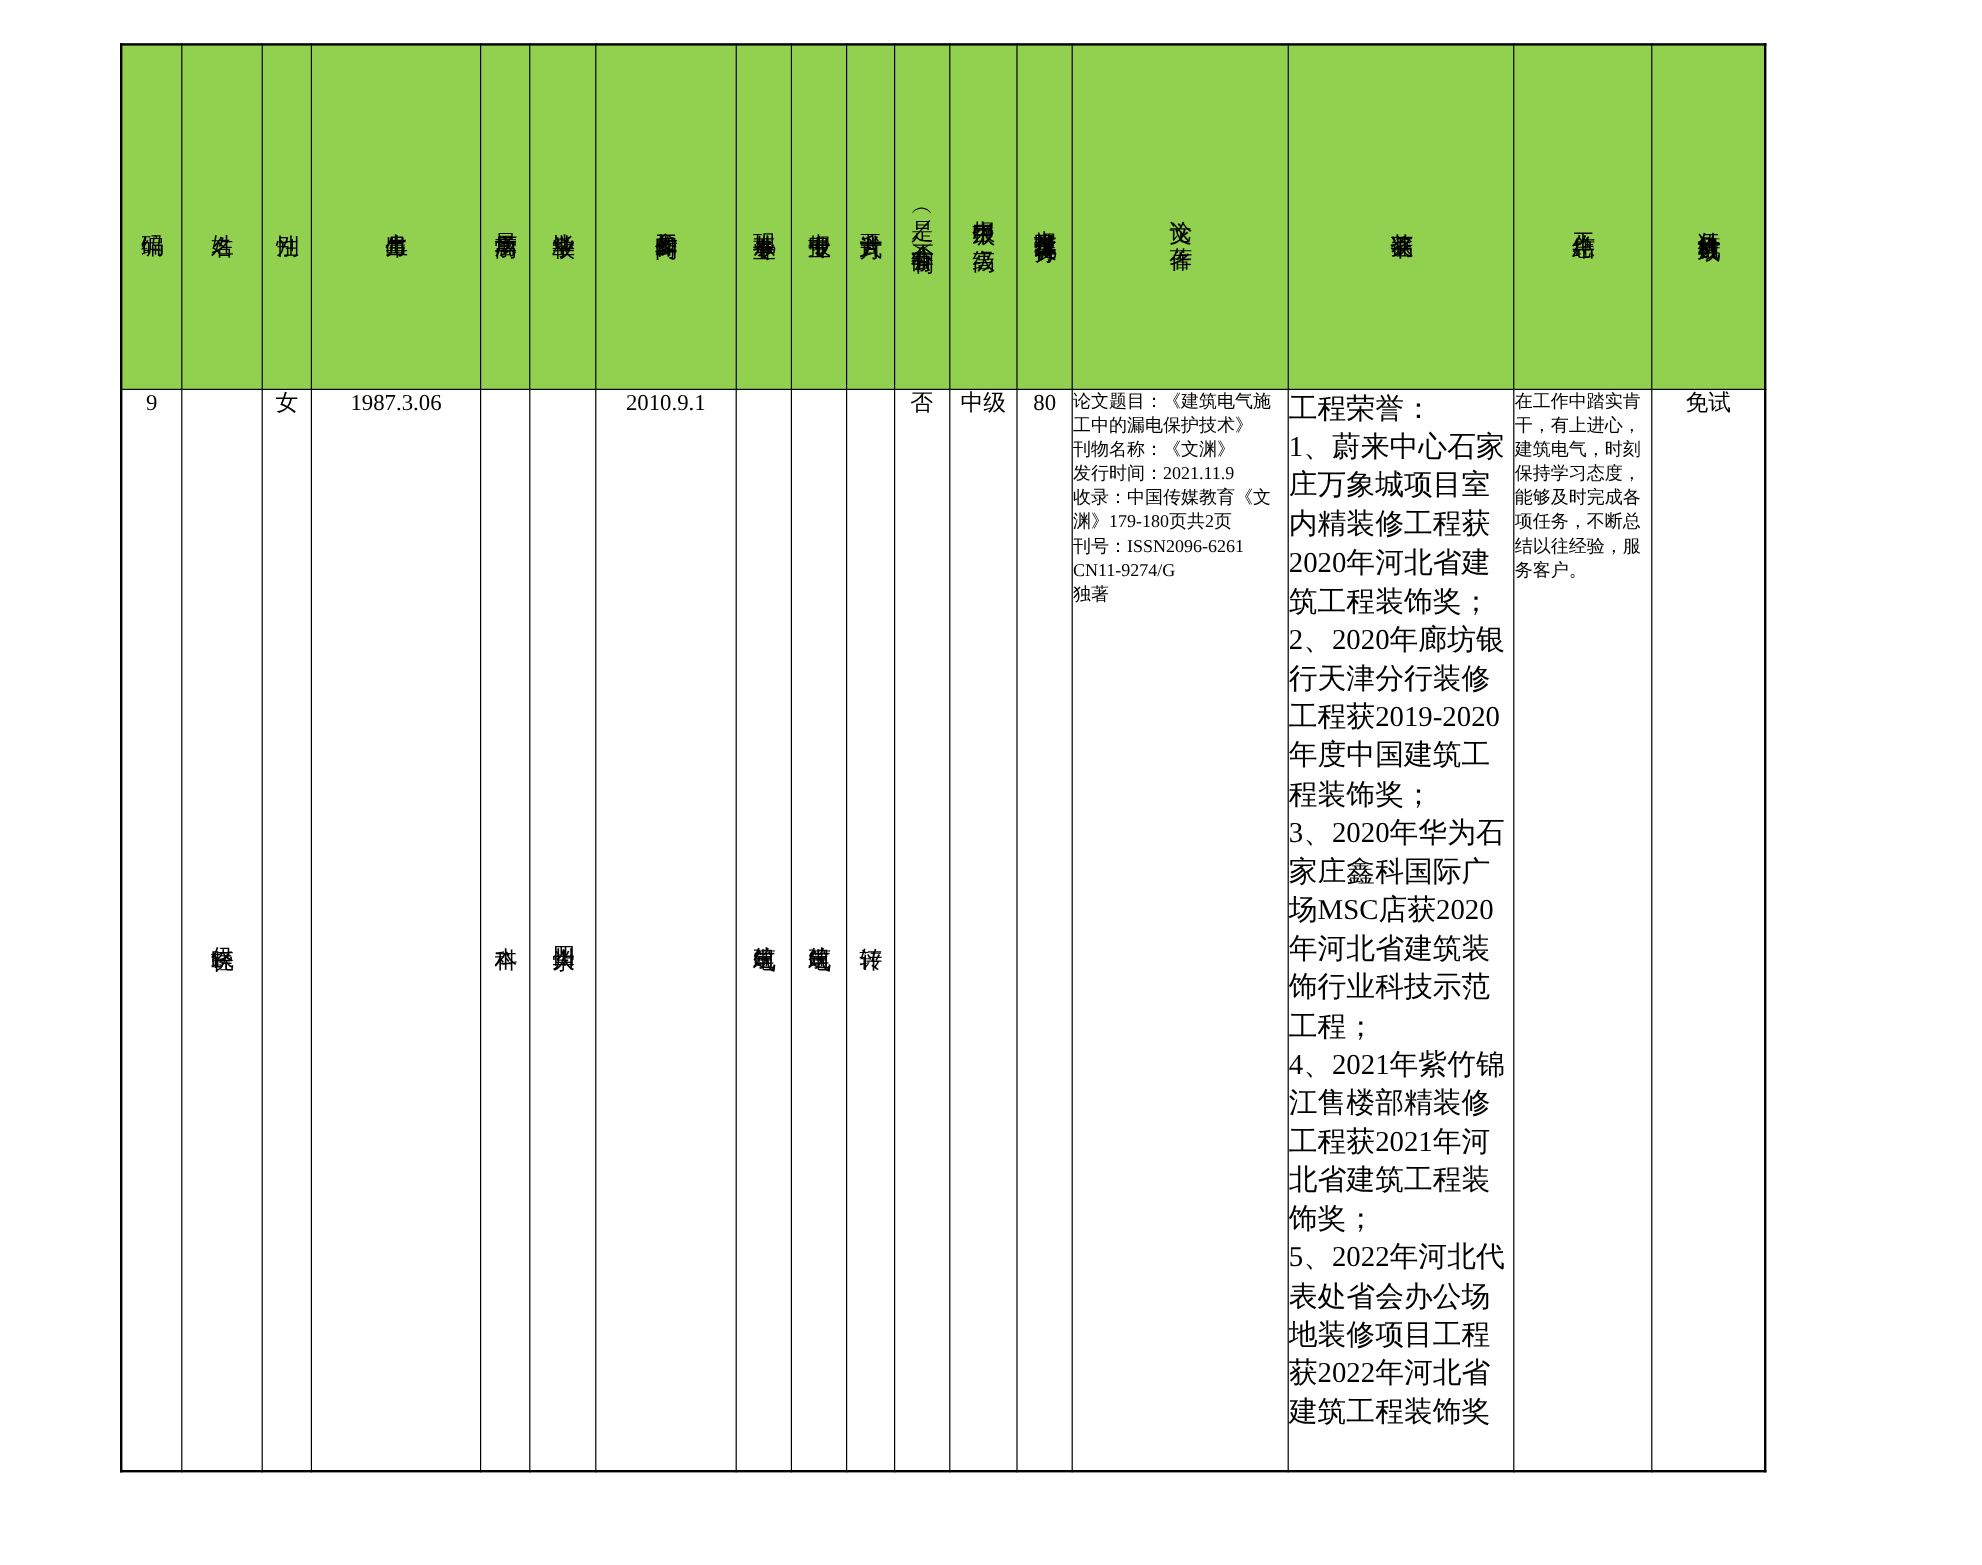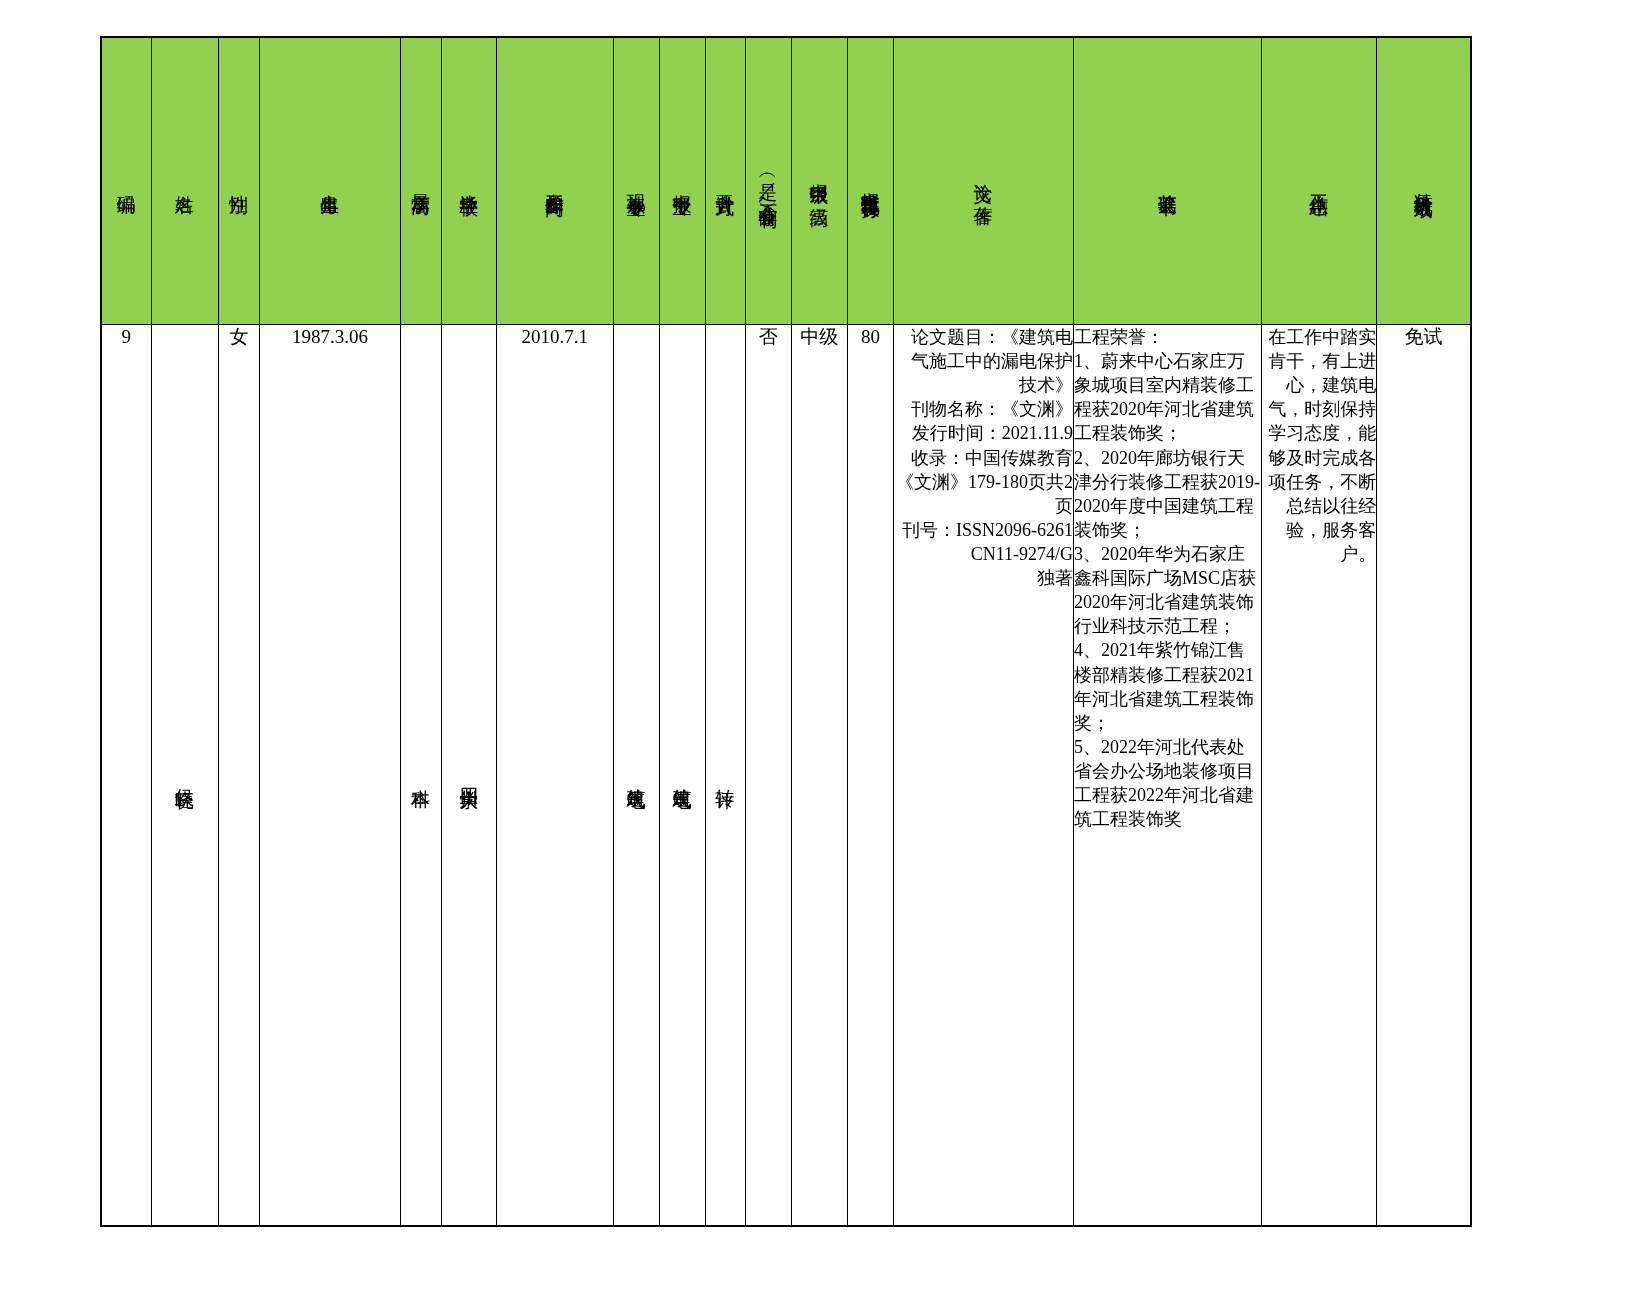--- a/index.html
+++ b/index.html
@@ -70,29 +70,29 @@
   }
   .cell-mid .vt {
     max-height: 860px;
   }
   .cell-top {
     vertical-align: top;
     padding: 6px 4px 4px 5px;
     text-align: left;
     white-space: pre-line;
     line-height: 1.34;
-    font-size: 18px;
+    font-size: 24px;
   }
   .cell-top-mid {
     vertical-align: middle;
     padding: 6px 6px 4px 8px;
-    text-align: right;
+    text-align: left;
     white-space: pre-line;
     line-height: 1.34;
-    font-size: 18px;
+    font-size: 15px;
   }
   .num {
     font-family: "Liberation Serif", serif;
   }
 </style>
 </head>
 <body>
 
 <div class="page">
   <table class="sheet">
@@ -217,21 +217,21 @@
         <td class="cell-mid">
             <div class="hdr-inner">
               <span class="vt">本科</span>
             </div>
           </td>
         <td class="cell-mid">
             <div class="hdr-inner">
               <span class="vt">四川大学</span>
             </div>
           </td>
-        <td class="cell-mid num">2010.7.1</td>
+        <td class="cell-mid num">2010.9.1</td>
         <td class="cell-mid">
             <div class="hdr-inner">
               <span class="vt">建筑电气</span>
             </div>
           </td>
         <td class="cell-mid">
             <div class="hdr-inner">
               <span class="vt">建筑电气</span>
             </div>
           </td>

